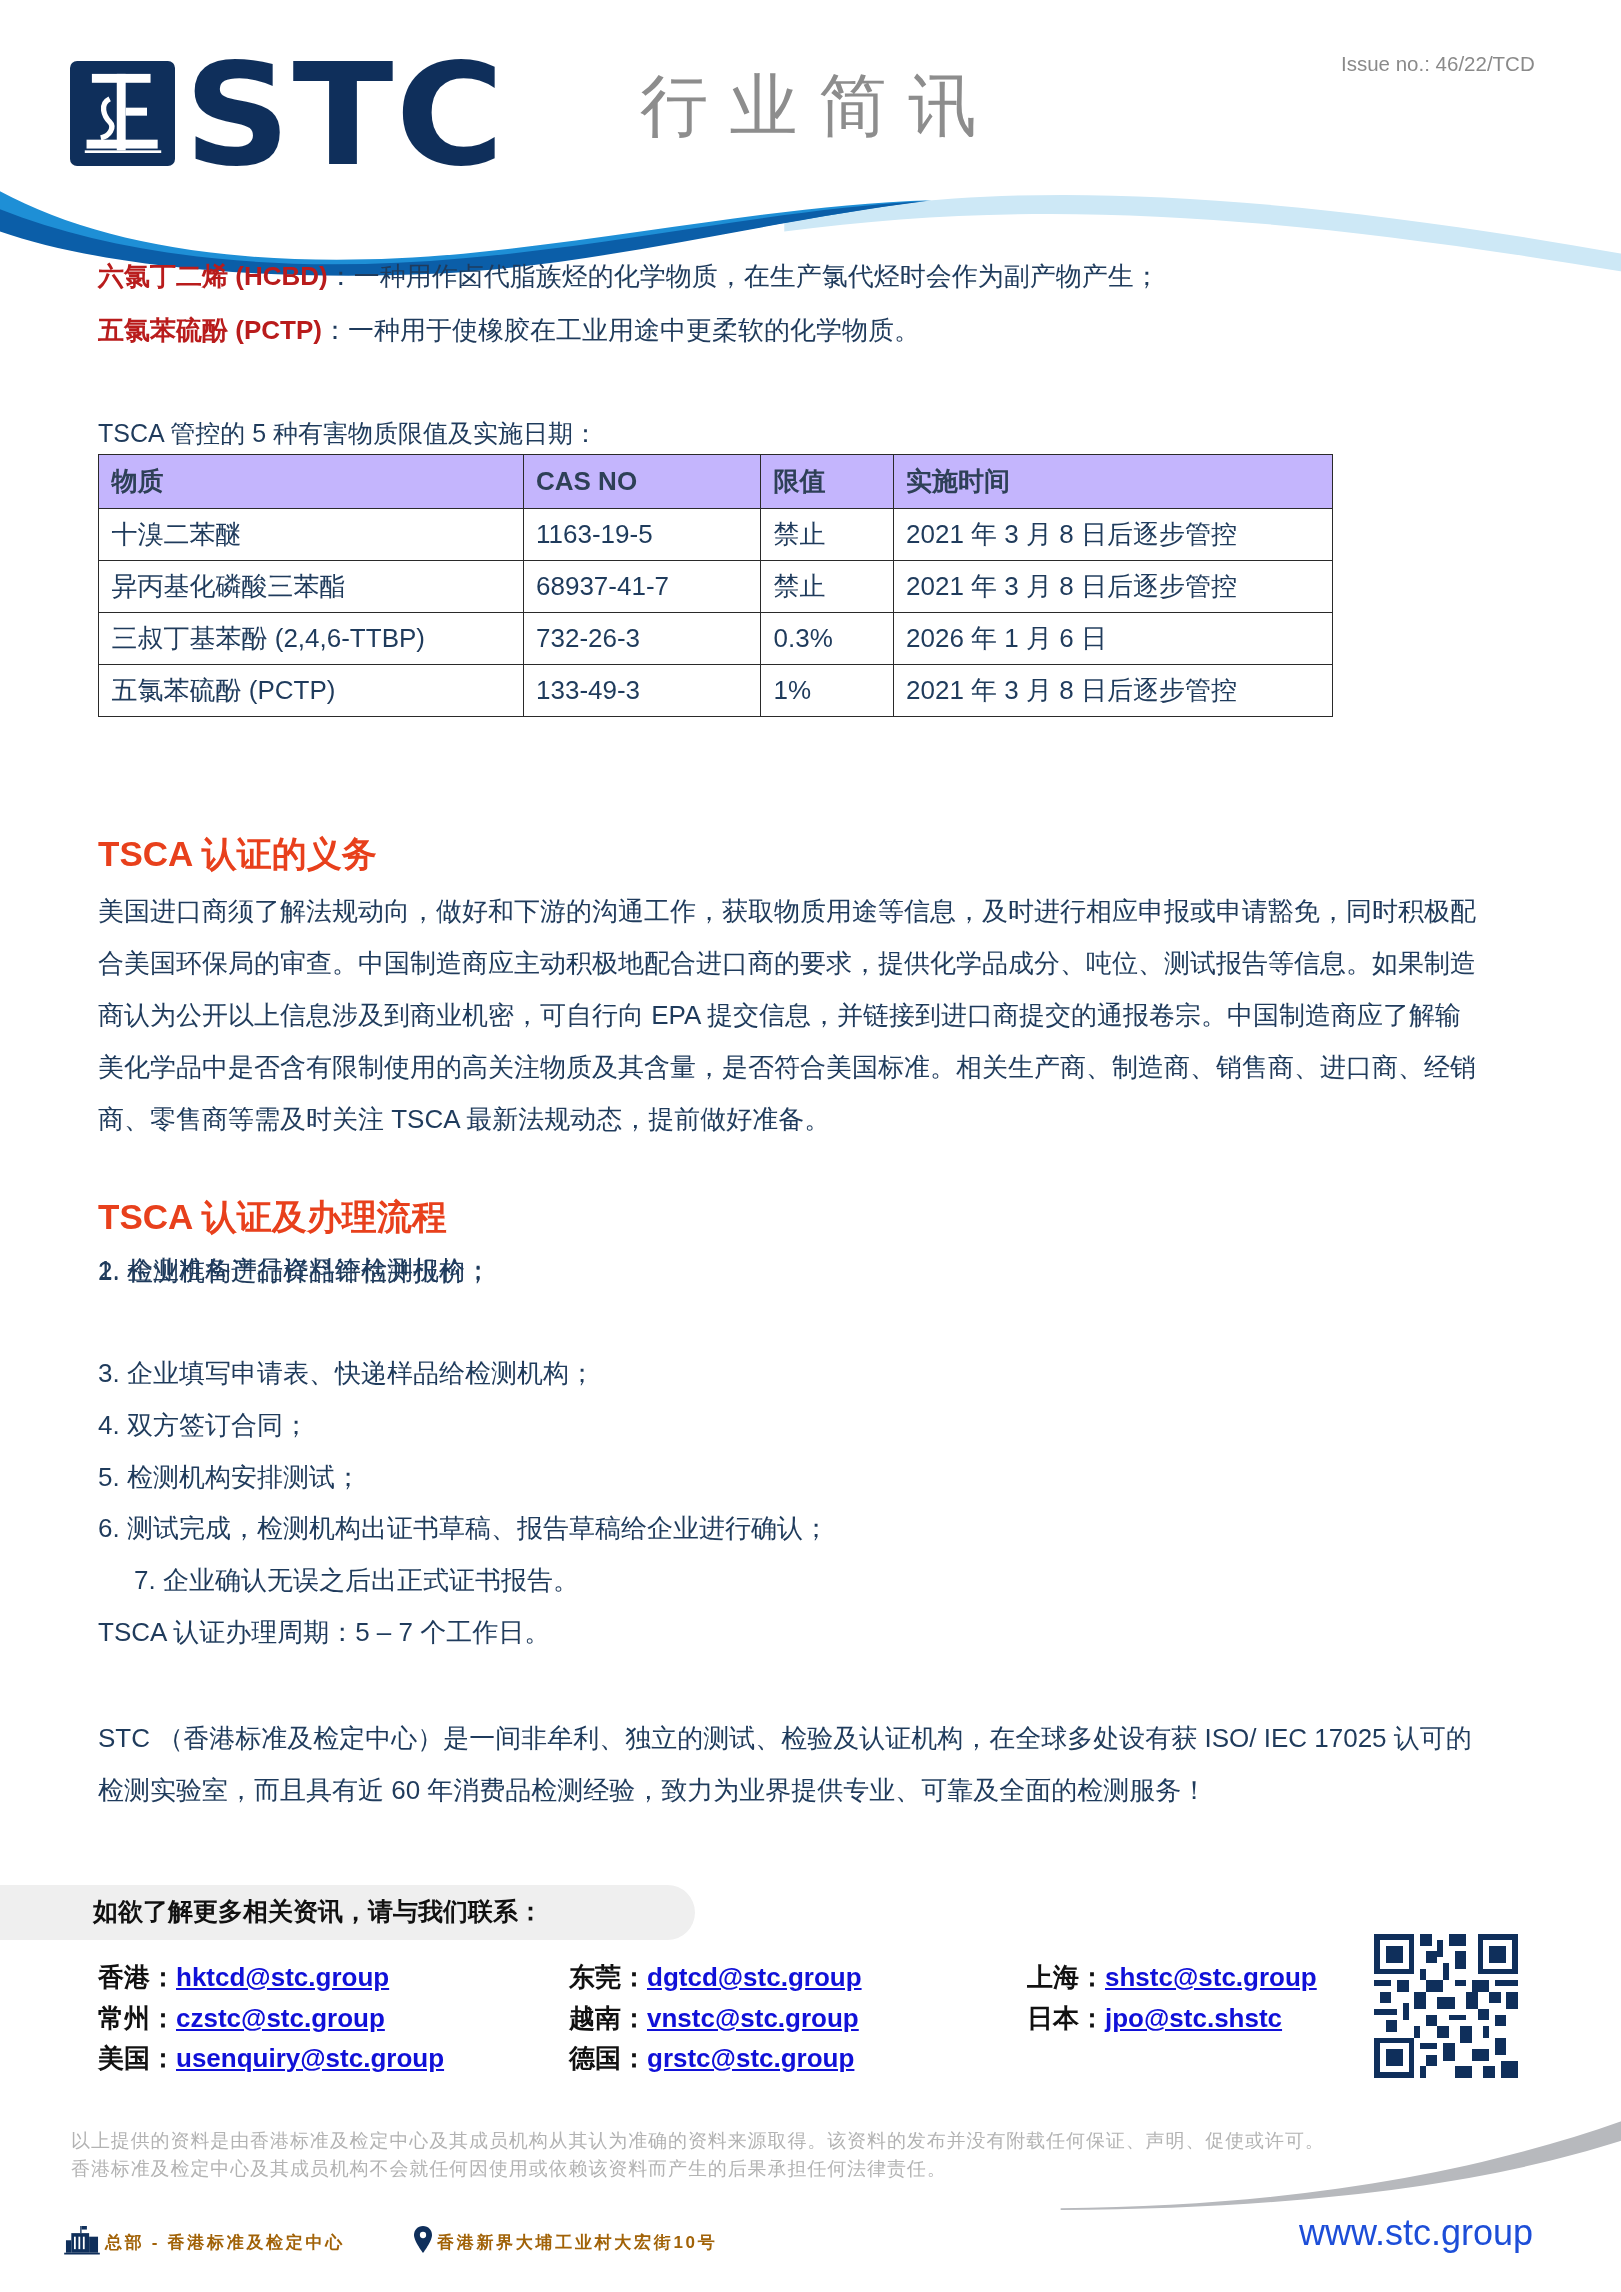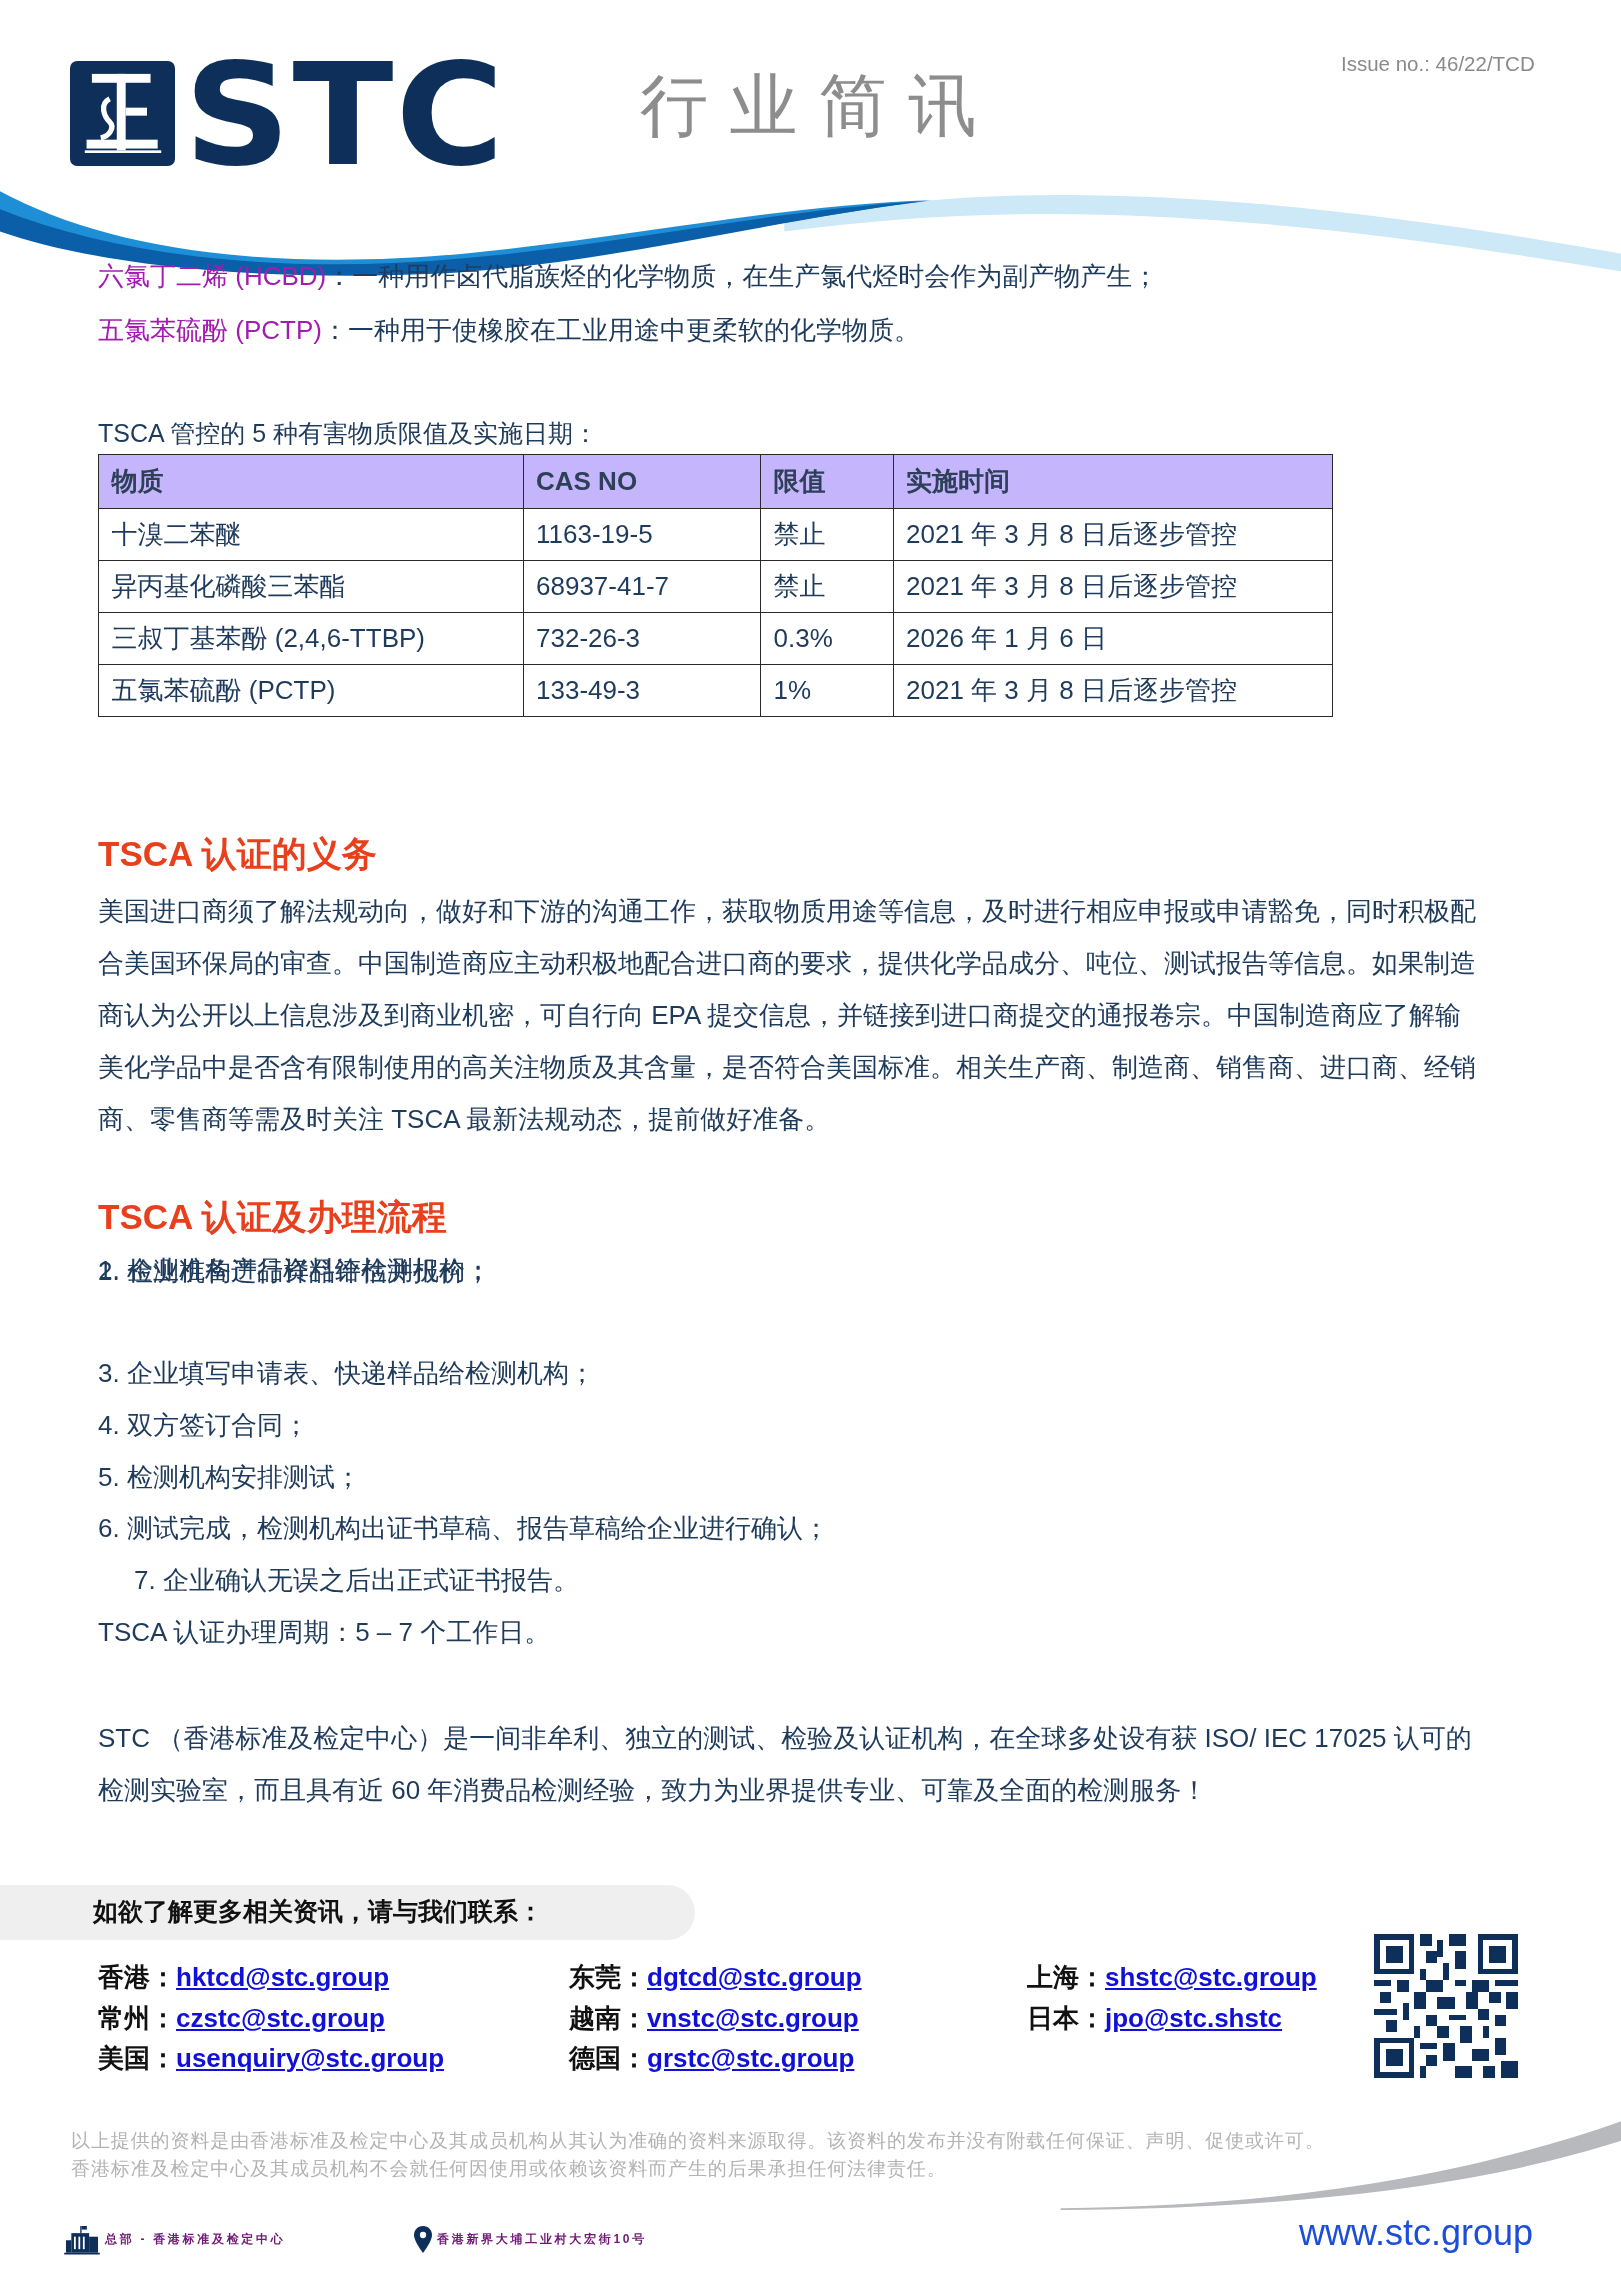--- a/index.html
+++ b/index.html
@@ -9,41 +9,41 @@
   
   .logo { left:70px; top:61px; width:392px; height:107px; }
   .logo-box { position:absolute; left:0; top:0; width:105px; height:105px; background:#0f2f5b; border-radius:7.1px; }
   .logo-box .mark { position:absolute; left:12.5px; top:10.7px; width:80px; height:82px; color:#fff; }
   .logo-text { position:absolute; left:114px; top:-16px; font-size:141px; font-weight:bold; color:#0f2f5b; letter-spacing:1.8px; line-height:1; font-family:"DejaVu Sans", sans-serif; transform:scaleX(1.05); transform-origin:left; }
   .title-cn { left:640px; top:61px; font-size:68px; color:#8d8d8d; letter-spacing:21.4px; font-family:"DejaVu Sans", sans-serif; font-weight:normal; }
   .issue { left:1341px; top:52px; font-size:20.5px; color:#8a8a8a; }
   .wave { left:0; top:169px; width:1622px; height:107px; }
   
   .line { font-size:26px; line-height:36px; color:#1f3b5c; white-space:nowrap; }
-  .red { color:#a21caf; font-weight:normal; }
+  .red { color:#b91c1c; font-weight:bold; }
   .caption { left:98px; top:417px; font-size:25px; color:#1f3b5c; }
   table.subst { position:absolute; left:98px; top:454px; border-collapse:collapse; width:1235px; font-size:26px; color:#1f3b5c; }
   table.subst th, table.subst td { border:1.3px solid #2a2a2a; height:51px; padding:0 0 0 12.5px; text-align:left; vertical-align:middle; white-space:nowrap; }
   table.subst th { background:#c4b5fd; font-weight:bold; color:#2e4057; height:53px; }
   table.subst td { font-weight:normal; }
   table.subst tr.thick td { border-top:2.7px solid #111; }
   .col1 { width:411px; } .col2 { width:224px; } .col3 { width:119px; } .col4 {}
   .sec-title { font-size:35px; font-weight:bold; color:#e8401c; }
   .para { left:98px; width:1426px; font-size:26px; line-height:52px; color:#1f3b5c; text-align:justify; }
   .list-item { left:98px; font-size:26px; color:#1f3b5c; }
   
   .contact-band { left:0; top:1885px; width:695px; height:55px; background:#efefef; border-radius:0 28.5px 28.5px 0; }
   .contact-title { left:93px; top:1895px; font-size:25px; font-weight:bold; color:#111; }
   .contact { font-size:26px; color:#111; white-space:nowrap; }
   .contact .lbl { font-weight:bold; }
   .contact a { color:#1010d8; text-decoration:underline; font-weight:bold; }
   .qr { left:1374px; top:1934px; width:144px; height:144px; }
   .disc { left:71px; font-size:19px; color:#b3b3b3; white-space:nowrap; letter-spacing:0.9px; }
   .foot-swoosh { left:1025px; top:2121px; width:597px; height:98px; }
-  .foot-text { font-size:12px; font-weight:bold; color:#701a75; letter-spacing:2.7px; white-space:nowrap; }
+  .foot-text { font-size:17px; font-weight:bold; color:#a16207; letter-spacing:2.7px; white-space:nowrap; }
   .www { left:1299px; top:2212px; font-size:36px; font-weight:normal; color:#1d4ed8; }
 </style>
 </head>
 <body>
 
 <div class="abs logo">
   <div class="logo-box">
     <svg class="mark" viewBox="0 0 90 92">
       <rect x="10" y="2" width="66" height="10" fill="#fff"></rect>
       <rect x="38" y="2" width="10" height="86" fill="#fff"></rect>

